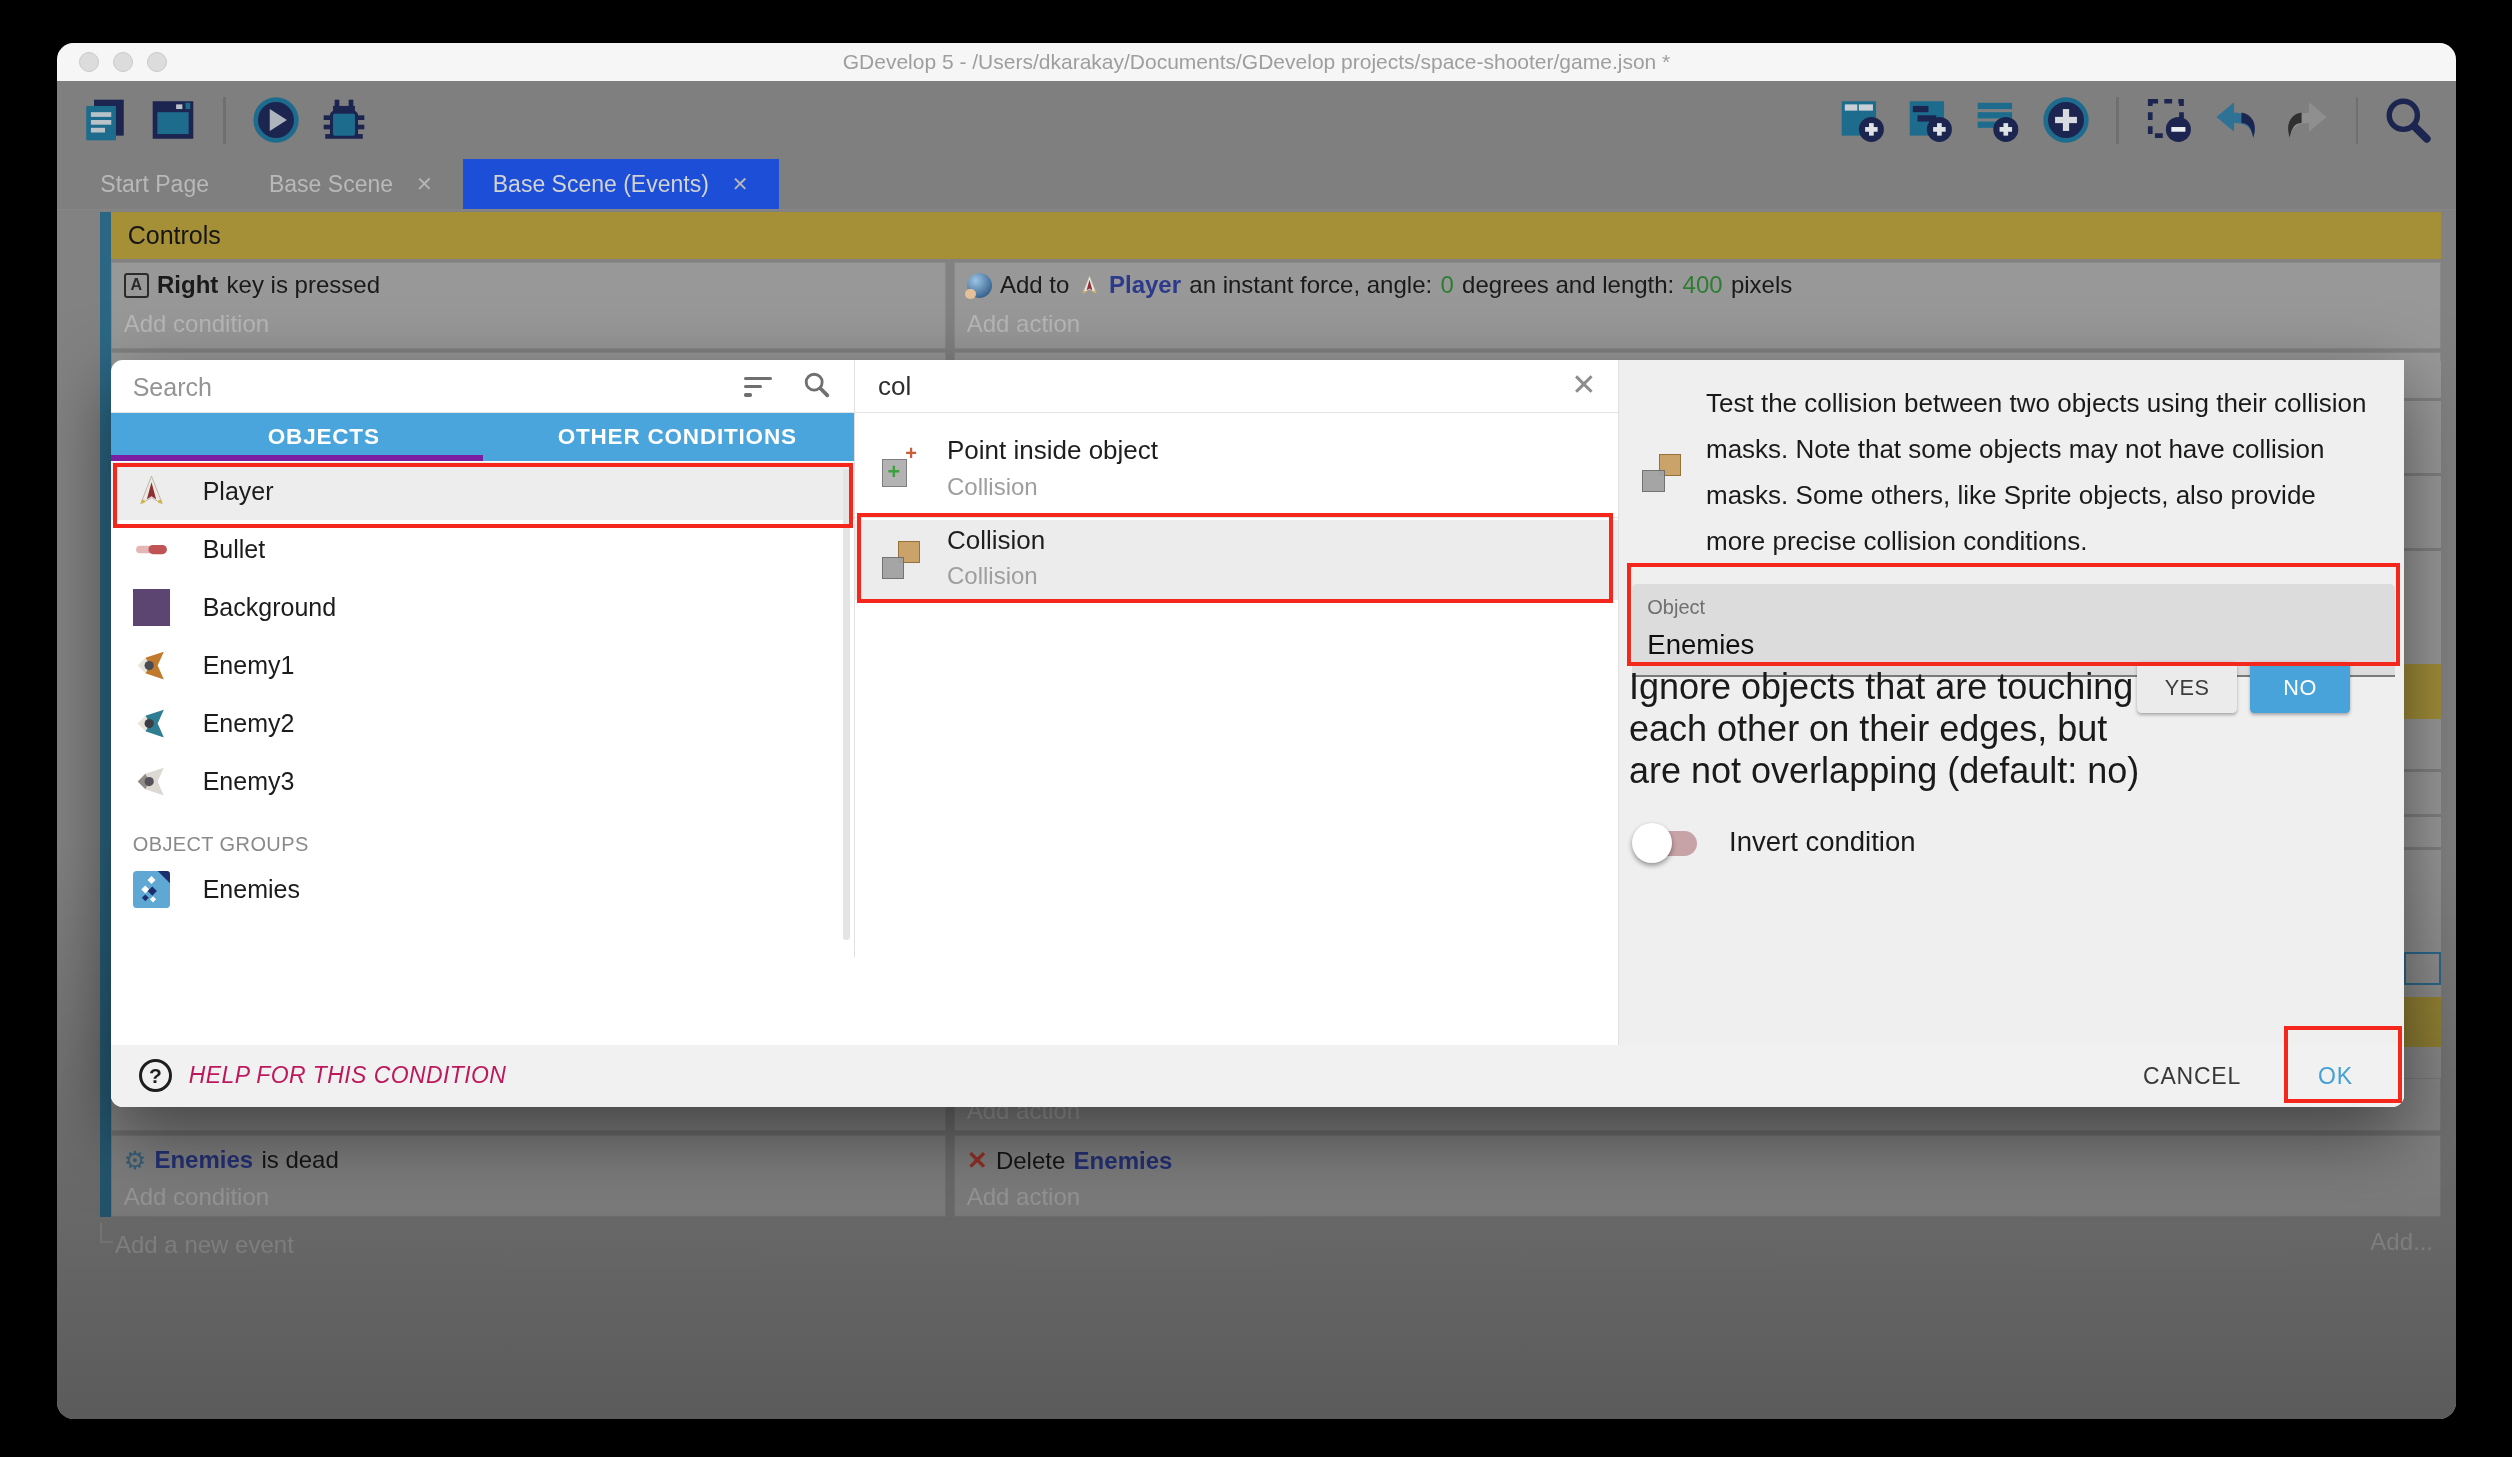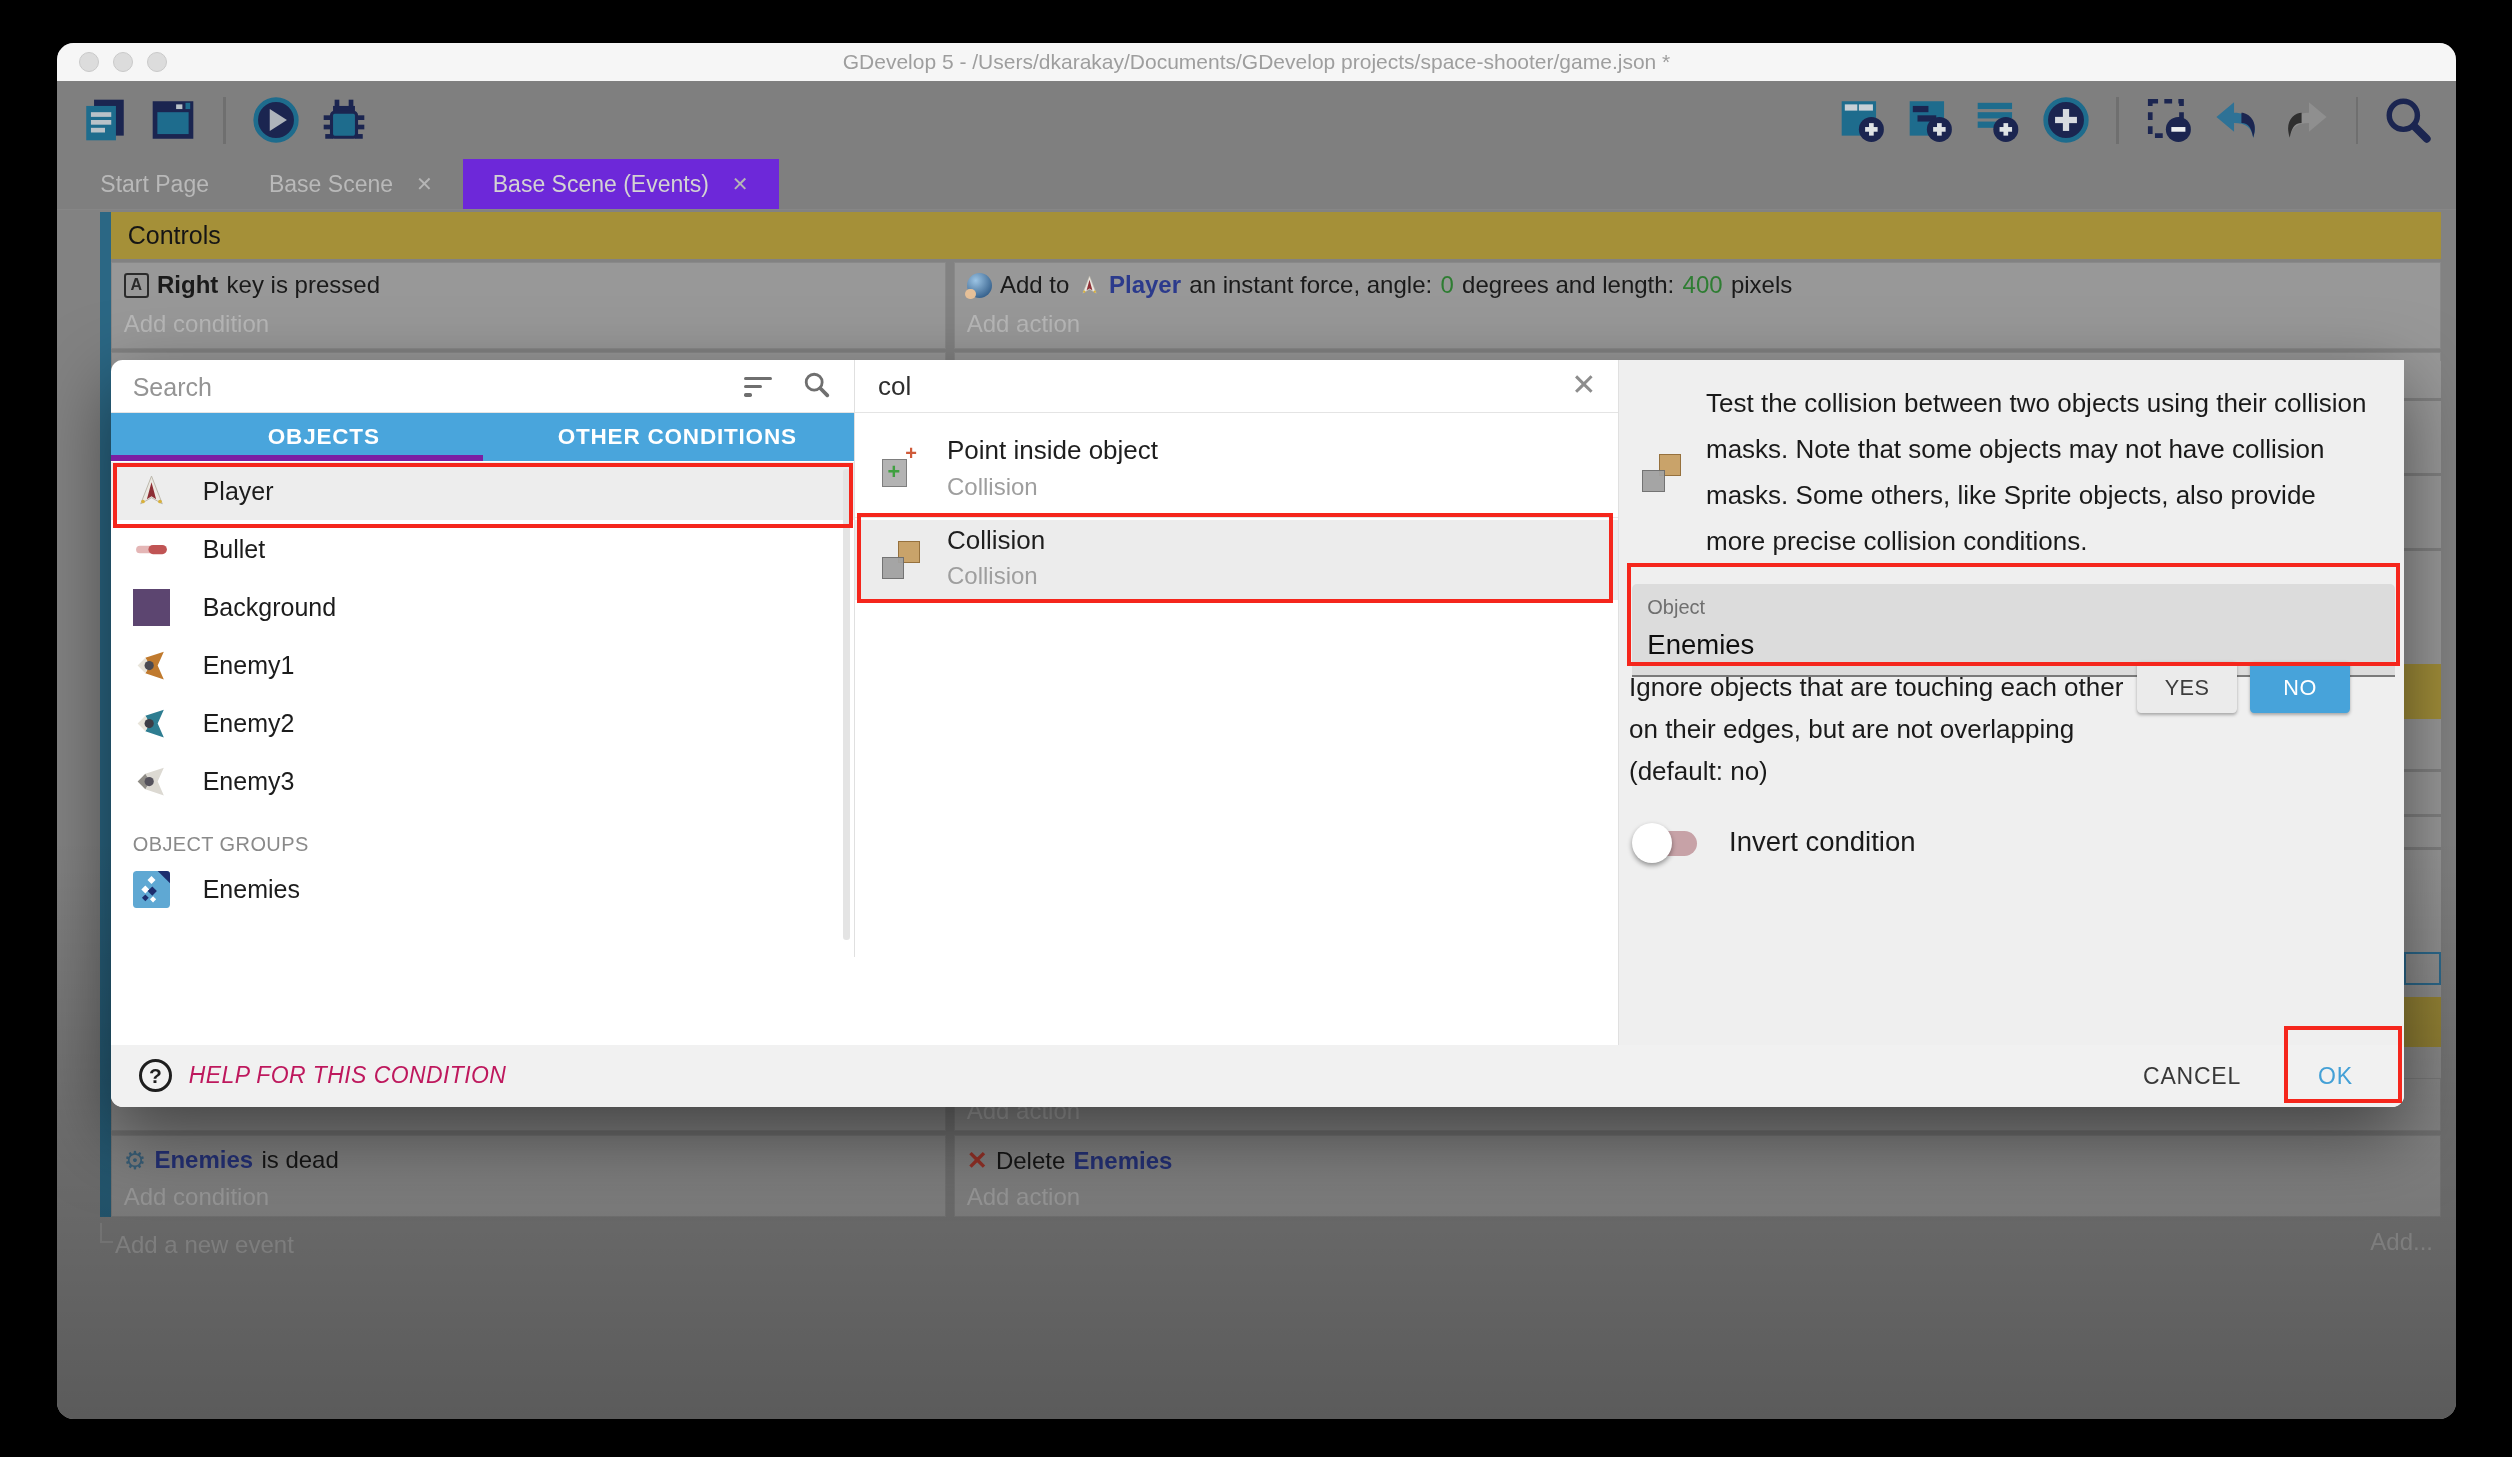--- a/index.html
+++ b/index.html
@@ -14,21 +14,21 @@
 
   
   .toolbar { height:78px; background:#7f7f7f; display:flex; align-items:center; justify-content:space-between; padding:0 23px; }
   .tgroup { display:flex; align-items:center; gap:18.3px; }
   .tsep { width:2.5px; height:47px; background:#6f6f6f; margin:0 6.7px; }
   .ticon { width:50px; height:50px; display:block; }
 
   
   .tabbar { height:50px; background:#7f7f7f; display:flex; align-items:stretch; padding-left:13.3px; }
   .tab { display:flex; align-items:center; gap:23px; padding:0 30px; font-size:23px; color:#b9b9b9; }
-  .tab.active { background:#6d28d9; color:#d3d3d3; }
+  .tab.active { background:#1d4ed8; color:#d3d3d3; }
   .tab .x { font-size:20px; color:#b5b5b5; }
 
   
   .sheet { position:absolute; top:167px; left:0; right:0; bottom:0; background:#828282; }
   .sheet::after { content:""; position:absolute; inset:0; background:linear-gradient(180deg, rgba(0,0,0,0) 52%, rgba(0,0,0,0.16) 76%, rgba(0,0,0,0.30) 100%); pointer-events:none; }
   .estrip { position:absolute; left:43px; width:10.8px; background:#2b6784; }
   .gheader { position:absolute; left:54px; right:15px; top:1.7px; height:47px; background:#a59038; display:flex; align-items:center; padding-left:16.7px; font-size:25px; color:#151515; }
   .ecell { position:absolute; background:#989898; border:0.8px solid #898989; }
   .c-cond { left:54px; width:835px; }
   .c-act  { left:897px; right:15px; }
@@ -89,21 +89,21 @@
   .icon-col { position:relative; width:42px; height:42px; }
   .col-b { position:absolute; right:1.7px; top:1.7px; width:22.5px; height:22.5px; background:#c9a36a; border:1.7px solid #96713d; }
   .col-a { position:absolute; left:1.7px; bottom:1.7px; width:22.5px; height:22.5px; background:#a2a2a2; border:1.7px solid #6d6d6d; opacity:0.95; }
 
   .dlg-right { position:absolute; left:1508px; top:0; width:785px; height:685px; background:#efefef; }
   .desc-ic { position:absolute; left:21.7px; top:92px; width:42px; height:42px; }
   .desc { position:absolute; left:87px; top:20px; width:671px; font-size:26px; line-height:46px; color:#1a1a1a; }
   .objfield { position:absolute; left:13.3px; top:208px; width:763px; height:93px; background:#dcdcdc; border-radius:5px 5px 0 0; border-bottom:2.5px solid #7a7a7a;margin-top:16px; }
   .objfield .flabel { position:absolute; left:15px; top:11.7px; font-size:20px; color:#6f6f6f; }
   .objfield .fvalue { position:absolute; left:15px; top:45px; font-size:27.5px; color:#0f0f0f; }
-  .ignore { position:absolute; left:10px; top:306px; width:526px; font-size:26px; line-height:42px; color:#1a1a1a; }
+  .ignore { position:absolute; left:10px; top:306px; width:526px; font-size:36px; line-height:42px; color:#1a1a1a; }
   .ybtn { position:absolute; top:302px; width:100px; height:51px; border-radius:4.2px; display:flex; align-items:center; justify-content:center; font-size:21.7px; letter-spacing:0.4px; box-shadow:0 1.7px 3.3px rgba(0,0,0,0.3); }
   .btn-yes { left:518px; background:#ebebeb; color:#3c3c3c; }
   .btn-no { left:631px; background:#47a3da; color:#fff; }
   .toggle-track { position:absolute; left:23px; top:471px; width:55px; height:25px; border-radius:12.5px; background:#c7a2a7; }
   .toggle-knob { position:absolute; left:13.3px; top:463px; width:40px; height:40px; border-radius:50%; background:#fff; box-shadow:0 2.5px 5.8px rgba(0,0,0,0.4); }
   .tog-label { position:absolute; left:110px; top:466px; font-size:27.5px; color:#1a1a1a; }
 
   .dlg-footer { position:absolute; left:0; top:685px; width:2293px; height:62px; background:#f1f1f1; border-radius:0 0 11.7px 11.7px; }
   .helpwrap { position:absolute; left:28px; top:14px; display:flex; align-items:center; gap:16.7px; }
   .helpcirc { width:33px; height:33px; border:3.3px solid #1e1e1e; border-radius:50%; display:flex; align-items:center; justify-content:center; font-size:21px; font-weight:bold; color:#1e1e1e; }

